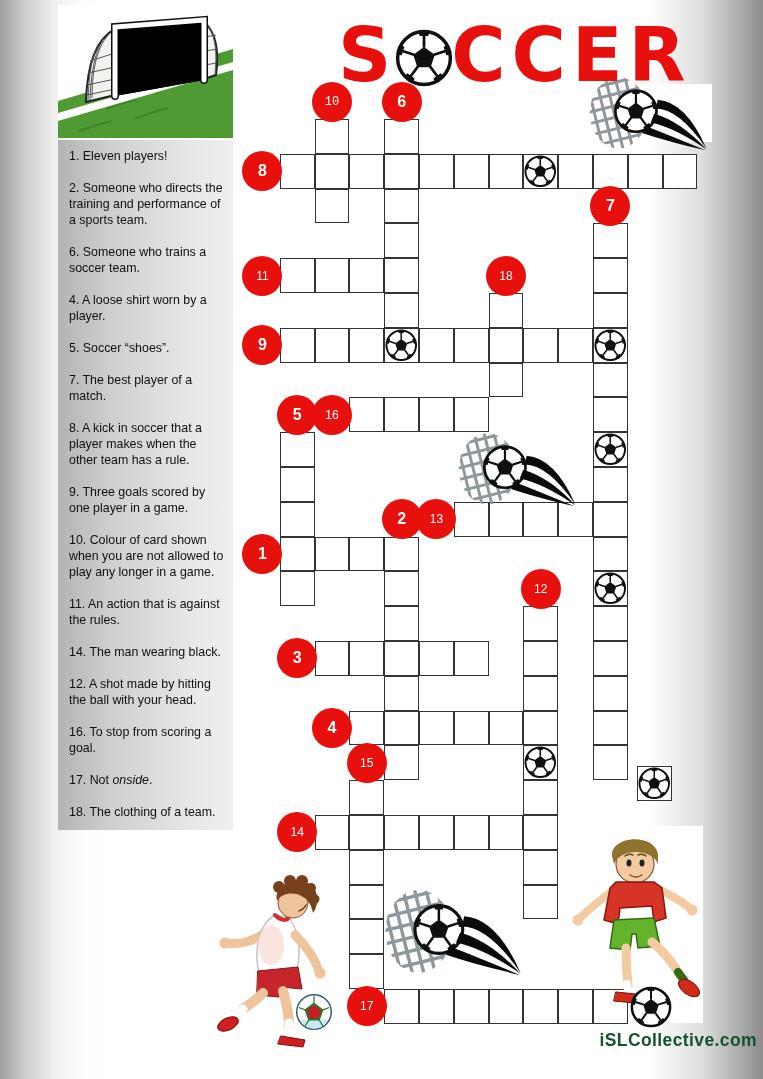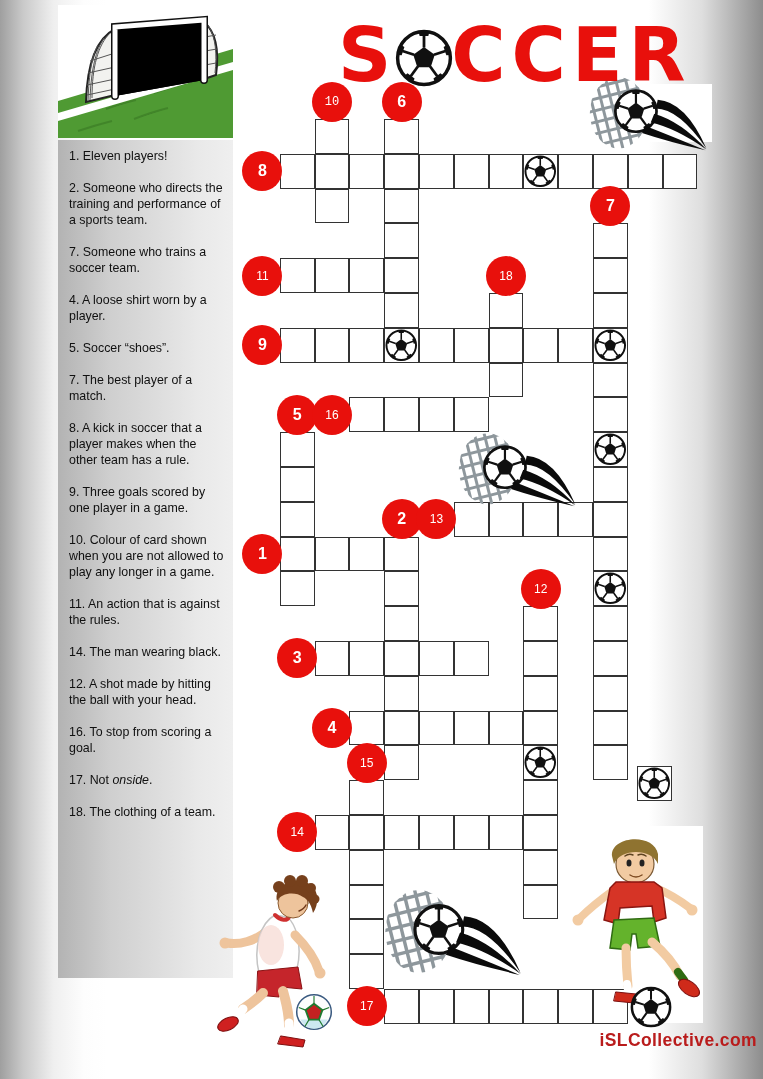--- a/index.html
+++ b/index.html
@@ -10,21 +10,21 @@
   }
   .abs{position:absolute;}
   
   .wbox{position:absolute;background:#fff;}
   #wbox-title-ball{left:594px;top:84px;width:118px;height:58px;}
   #wbox-boy{left:556px;top:826px;width:147px;height:197px;}
   
   #goal{left:58px;top:5px;width:175px;height:133px;}
   
   #clues-panel{
-    left:58px;top:140px;width:175px;height:838px;box-sizing:border-box;
+    left:58px;top:140px;width:175px;height:690px;box-sizing:border-box;
     background:linear-gradient(90deg,#b3b3b3 0%,#cfcfcf 30%,#e9e9e9 80%,#efefef 100%);
     padding:8px 6px 0 11px;color:#101010;
   }
   .clue{margin:0 0 16px 0;font-size:12.4px;line-height:16px;}
   .clue em{font-style:italic;}
   
   #page-title{
     left:338px;top:18px;display:flex;align-items:center;z-index:30;
     color:var(--red,#e8100c);font-weight:bold;font-size:74px;letter-spacing:6px;
     font-family:"DejaVu Sans", sans-serif; line-height:1;
@@ -50,21 +50,21 @@
   
   .netball{position:absolute;z-index:25;}
   #netball-a{left:588px;top:72px;width:122px;height:87px;}
   #netball-b{left:457px;top:428px;width:122px;height:87px;}
   #netball-c{left:383px;top:884px;width:142px;height:101px;}
   #player-runner{left:215px;top:873px;width:125px;height:175px;z-index:40;}
   #runner-ball{left:295px;top:993px;width:38px;height:38px;z-index:41;}
   #player-boy{left:552px;top:824px;width:150px;height:200px;z-index:40;}
   #boy-ball{left:630px;top:986px;width:42px;height:42px;z-index:41;}
   #watermark{
-    right:6px;top:1030px;z-index:50;color:#b91c1c;font-weight:bold;
+    right:6px;top:1030px;z-index:50;color:#14532d;font-weight:bold;
     font-size:17.5px;letter-spacing:0.4px;
   }
 </style>
 </head>
 <body>
 
 <svg width="0" height="0" style="position:absolute" aria-hidden="true">
   <defs>
     <clipPath id="ballclip">
         <circle cx="50" cy="50" r="45"></circle>
@@ -174,21 +174,21 @@
       <path d="M57,91 L57,22 L146,15 L146,75"></path>
     </g>
   <g stroke="#fefefe" stroke-width="5" stroke-linecap="round">
       <path d="M57,91 L57,22 L146,15 L146,75"></path>
     </g>
 </svg>
 
 <div class="abs" id="clues-panel">
   <p class="clue">1.  Eleven players!</p>
   <p class="clue">2. Someone who directs the training and performance of a sports team.</p>
-  <p class="clue">7. Someone who trains a soccer team.</p>
+  <p class="clue">6. Someone who trains a soccer team.</p>
   <p class="clue">4. A loose shirt worn by a player.</p>
   <p class="clue">5. Soccer “shoes”.</p>
   <p class="clue">7. The best player of a match.</p>
   <p class="clue">8. A kick in soccer that a player makes when the other team has a rule.</p>
   <p class="clue">9. Three goals scored by one player in a game.</p>
   <p class="clue">10. Colour of card shown when you are not allowed to play any longer in a game.</p>
   <p class="clue">11. An action that is against the rules.</p>
   <p class="clue">14. The man wearing black.</p>
   <p class="clue">12. A shot made by hitting the ball with your head.</p>
   <p class="clue">16. To stop from scoring a goal.</p>

